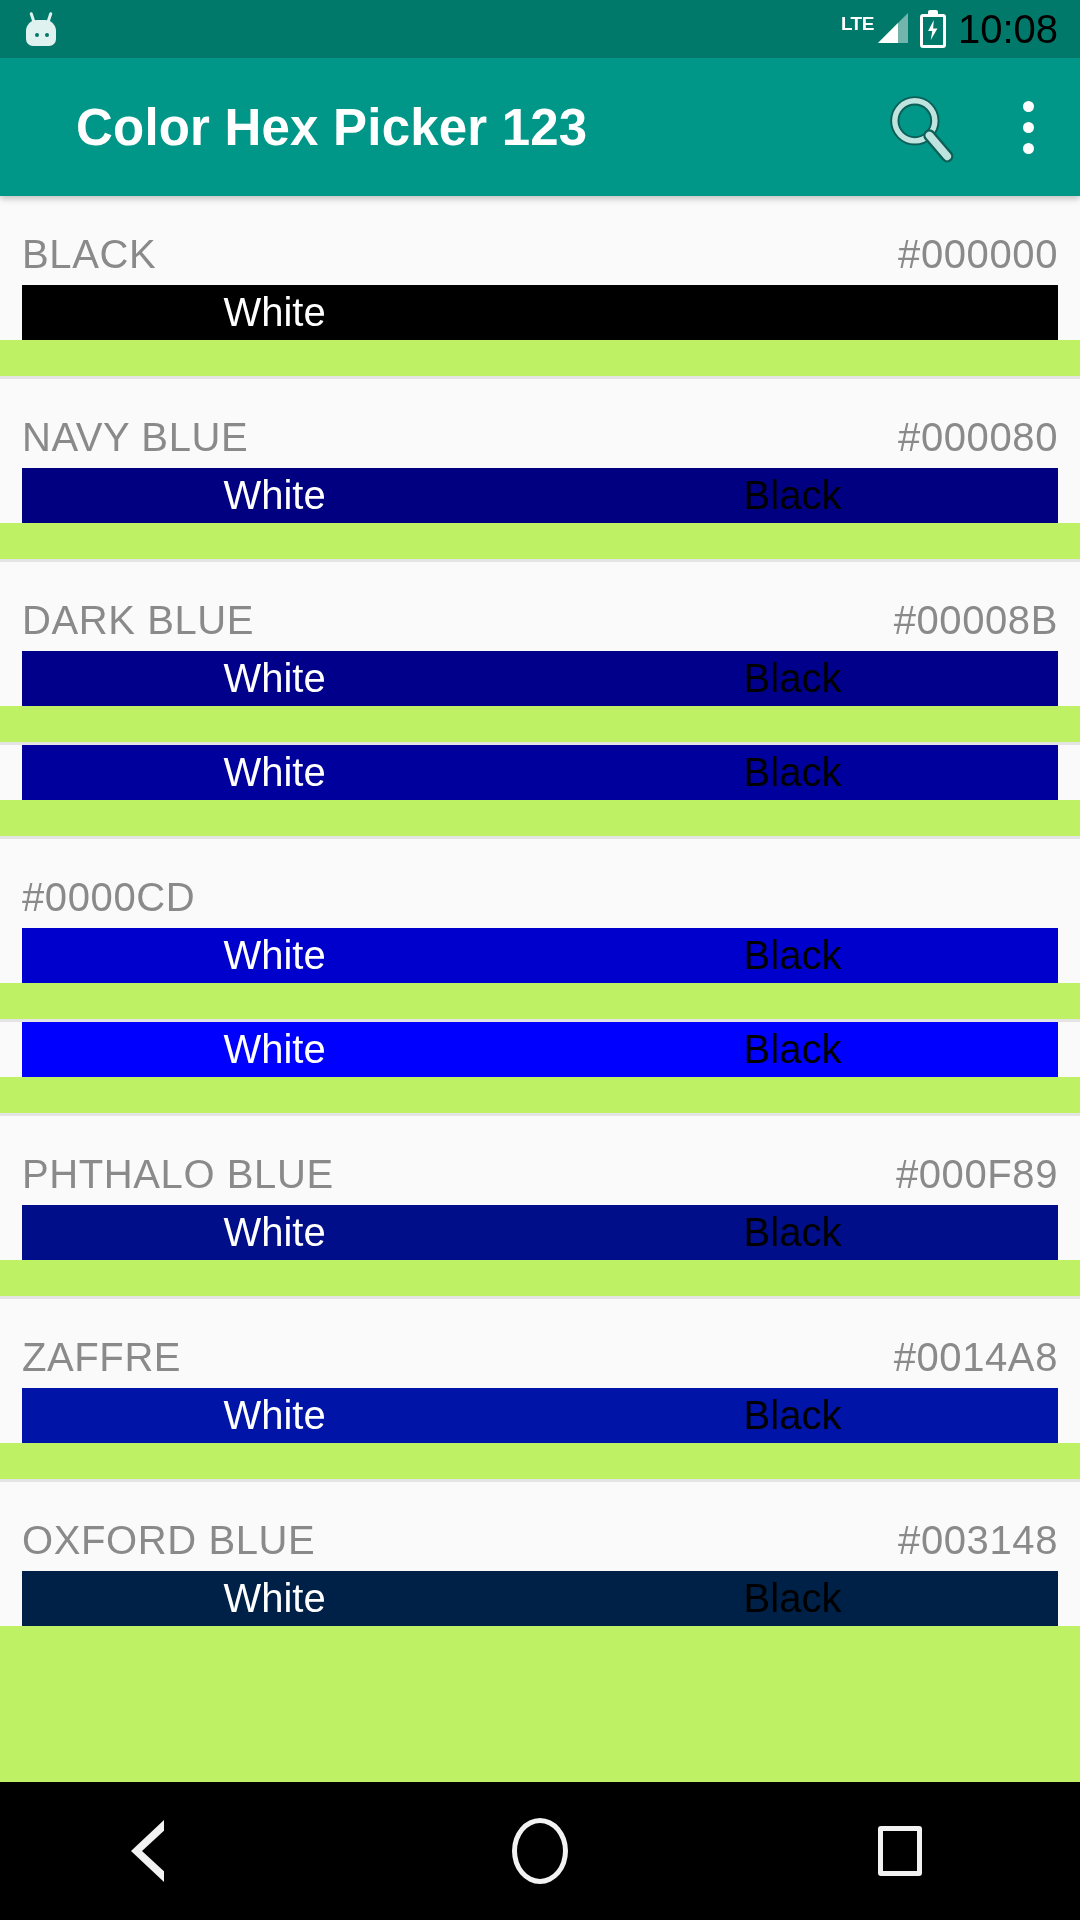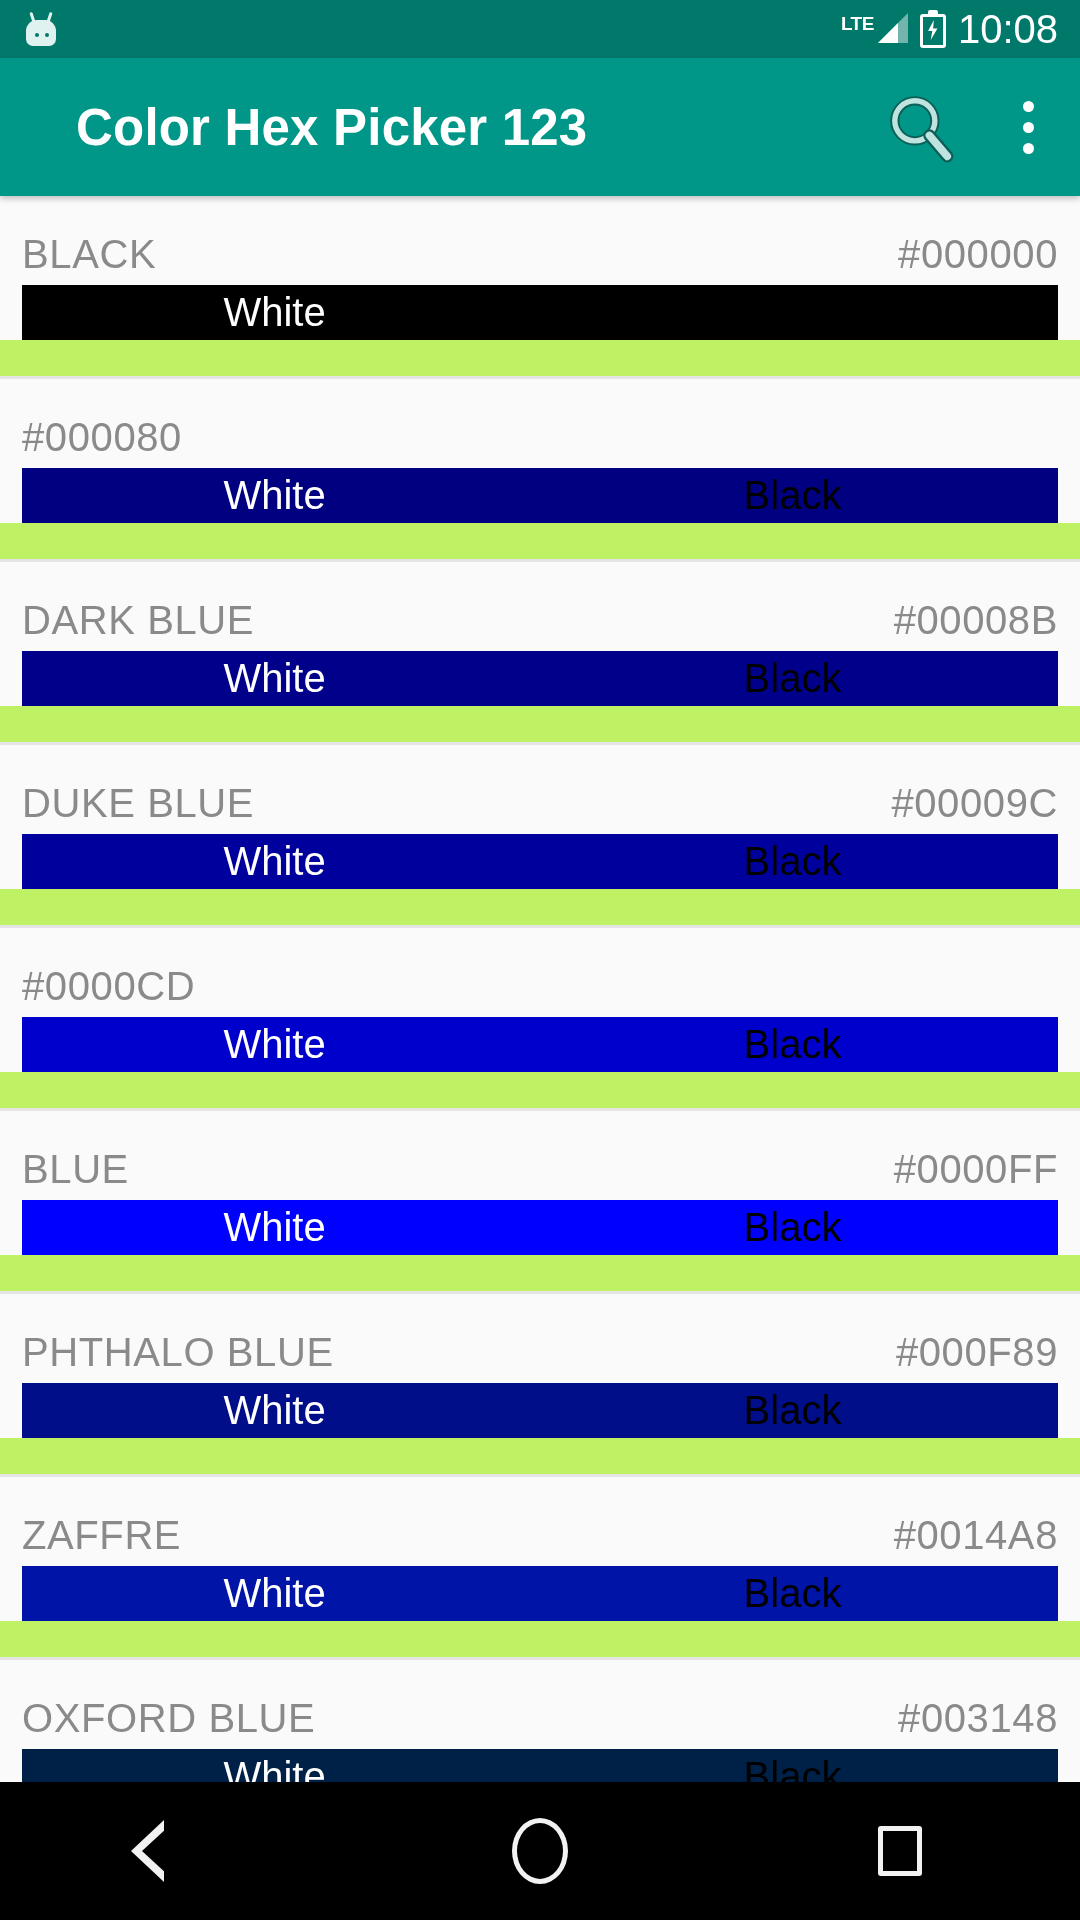--- a/index.html
+++ b/index.html
@@ -53,21 +53,21 @@
     position:absolute; left:0; top:4px; width:26px; height:34px;
     border:3px solid #fff; border-radius:3px; background:transparent;
   }
   .battery .cap {
     position:absolute; left:8px; top:0px; width:10px; height:5px; background:#fff; border-radius:2px 2px 0 0;
   }
   .battery .bolt {
     position:absolute; left:7px; top:10px; width:12px; height:20px; background:#fff;
     clip-path:polygon(58% 0%, 10% 55%, 45% 55%, 32% 100%, 88% 42%, 52% 42%);
   }
-  .clock { color:#ffffff; font-size:40px; letter-spacing:0px; line-height:1; }
+  .clock { color:#000000; font-size:40px; letter-spacing:0px; line-height:1; }
 
   
   .appbar {
     position:absolute; top:58px; left:0; width:1080px; height:138px;
     background:#009688;
     display:flex; align-items:center;
     box-shadow:0 3px 6px rgba(0,0,0,0.22);
     z-index:5;
   }
   .app-title {
@@ -183,61 +183,54 @@
         <div class="row-head">
           <span class="c-name">BLACK</span>
           <span class="c-hex">#000000</span>
         </div>
         <div class="swatch" style="background: rgb(0, 0, 0);">
           <span class="lbl-white">White</span>
         </div>
       </div>
       <div class="row">
         <div class="row-head">
+          <span class="c-name">NAVY BLUE</span>
           <span class="c-hex">#000080</span>
         </div>
         <div class="swatch" style="background: rgb(0, 0, 128);">
           <span class="lbl-white">White</span>
           <span class="lbl-black">Black</span>
         </div>
       </div>
       <div class="row">
         <div class="row-head">
           <span class="c-name">DARK BLUE</span>
           <span class="c-hex">#00008B</span>
         </div>
         <div class="swatch" style="background: rgb(0, 0, 139);">
           <span class="lbl-white">White</span>
           <span class="lbl-black">Black</span>
         </div>
       </div>
       <div class="row">
-        <div class="row-head">
-          <span class="c-name">DUKE BLUE</span>
-          <span class="c-hex">#00009C</span>
-        </div>
         <div class="swatch" style="background: rgb(0, 0, 156);">
           <span class="lbl-white">White</span>
           <span class="lbl-black">Black</span>
         </div>
       </div>
       <div class="row">
         <div class="row-head">
           <span class="c-hex">#0000CD</span>
         </div>
         <div class="swatch" style="background: rgb(0, 0, 205);">
           <span class="lbl-white">White</span>
           <span class="lbl-black">Black</span>
         </div>
       </div>
       <div class="row">
-        <div class="row-head">
-          <span class="c-name">BLUE</span>
-          <span class="c-hex">#0000FF</span>
-        </div>
         <div class="swatch" style="background: rgb(0, 0, 255);">
           <span class="lbl-white">White</span>
           <span class="lbl-black">Black</span>
         </div>
       </div>
       <div class="row">
         <div class="row-head">
           <span class="c-name">PHTHALO BLUE</span>
           <span class="c-hex">#000F89</span>
         </div>

